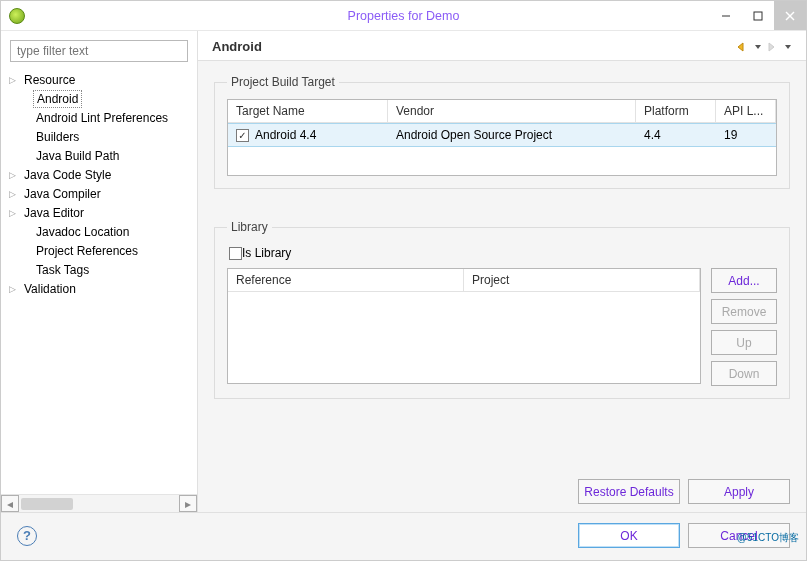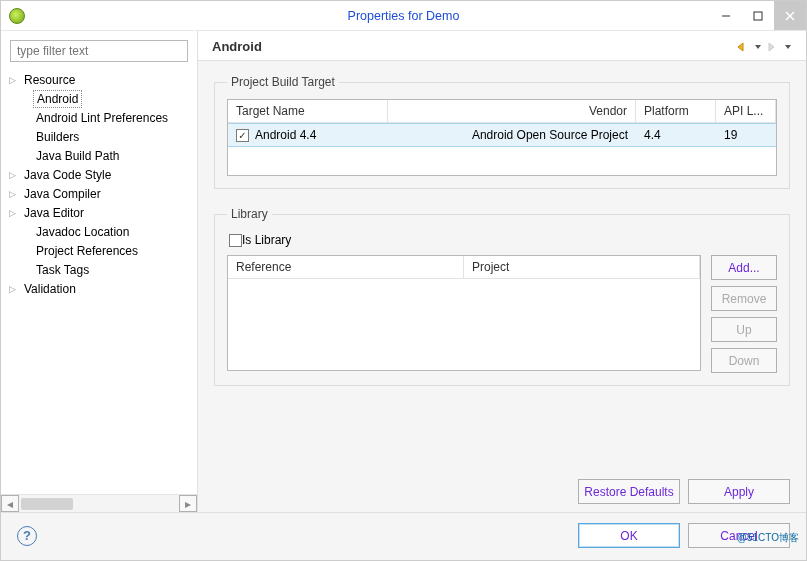--- a/index.html
+++ b/index.html
@@ -1,20 +1,20 @@
 <!DOCTYPE html>
 <html><head>
 <meta charset="utf-8">
 <style>
 * { box-sizing: border-box; font-family: "Segoe UI", Tahoma, sans-serif; font-size: 12px; }
 html, body { margin: 0; padding: 0; background: #fff; }
 .window { width: 807px; height: 561px; display: flex; flex-direction: column; border: 1px solid #ccc; background: #fff; }
 .titlebar { height: 30px; background: #fff; display: flex; align-items: center; position: relative; border-bottom: 1px solid #e8e8e8; }
 .titlebar .appicon { width: 16px; height: 16px; margin-left: 8px; border-radius: 50%; background: radial-gradient(circle at 40% 40%, #cdf05a, #6fa219); border: 1px solid #5a8a12; }
-.titlebar .title { position: absolute; left: 0; right: 0; text-align: center; color: #1d4ed8; font-size: 12.5px; }
+.titlebar .title { position: absolute; left: 0; right: 0; text-align: center; color: #8b5cf6; font-size: 12.5px; }
 .winbtns { position: absolute; right: 0; top: 0; display: flex; height: 100%; }
 .winbtn { width: 32px; display: flex; align-items: center; justify-content: center; color: #444; }
 .winbtn.close { background: #c9c9c9; color: #fff; }
 .body { flex: 1; display: flex; min-height: 0; }
 .sidebar { width: 197px; border-right: 1px solid #e0e0e0; padding: 9px 0 0 0; display: flex; flex-direction: column; }
 .filter { margin: 0 9px 6px 9px; }
 .filter input { width: 100%; height: 22px; padding: 2px 6px; border: 1px solid #b9b9b9; color: #777; }
 .tree { flex: 1; overflow: hidden; padding: 2px 0 4px 2px; }
 .tree-item { display: flex; align-items: center; height: 19px; padding-left: 6px; cursor: default; }
 .tree-item .arrow { width: 12px; color: #9a9a9a; font-size: 9px; }
@@ -31,26 +31,26 @@
 .navicons svg { display: block; }
 .content { flex: 1; padding: 14px 16px 4px 16px; overflow: hidden; }
 fieldset { border: 1px solid #dcdcdc; padding: 10px 12px 12px 12px; margin: 0; }
 legend { color: #444; padding: 0 4px; }
 .table { border: 1px solid #b8b8b8; background: #fff; }
 .thead, .trow { display: flex; }
 .thead .cell { background: #fff; border-right: 1px solid #e2e2e2; border-bottom: 1px solid #e2e2e2; padding: 4px 8px; font-weight: normal; color: #333; }
 .trow .cell { padding: 4px 8px; }
 .trow.selected { background: #e6f3fb; border-top: 1px solid #a9d6ee; border-bottom: 1px solid #a9d6ee; }
 .build-table .c1 { width: 160px; display: flex; align-items: center; gap: 6px; }
-.build-table .c2 { flex: 1; text-align: right; }
+.build-table .c2 { flex: 1; }
 .build-table .c3 { width: 80px; }
 .build-table .c4 { width: 60px; }
 .build-table .empty { height: 28px; }
 .chk { width: 13px; height: 13px; border: 1px solid #7a7a7a; background: #fff; display: inline-flex; align-items: center; justify-content: center; font-size: 10px; color: #333; }
-.libsec { margin-top: 18px; }
+.libsec { margin-top: 31px; }
 .isrow { display: flex; align-items: center; gap: 0; margin: 2px 0 8px 2px; }
 .libbody { display: flex; gap: 10px; }
 .lib-table { flex: 1; border: 1px solid #b8b8b8; background: #fff; height: 116px; }
 .lib-table .thead .cell { width: 50%; }
 .libbtns { width: 66px; display: flex; flex-direction: column; gap: 6px; }
 .btn { height: 25px; border: 1px solid #b0b0b0; background: #f8f8f8; display: flex; align-items: center; justify-content: center; color: #6d28d9; cursor: default; }
 .btn.disabled { color: #aaa; }
 .btn.wide { width: 102px; }
 .footer1 { display: flex; justify-content: flex-end; gap: 8px; padding: 10px 16px 8px 0; }
 .footer2 { display: flex; align-items: center; gap: 8px; padding: 10px 16px 12px 16px; border-top: 1px solid #e0e0e0; background: #f5f5f5; }

